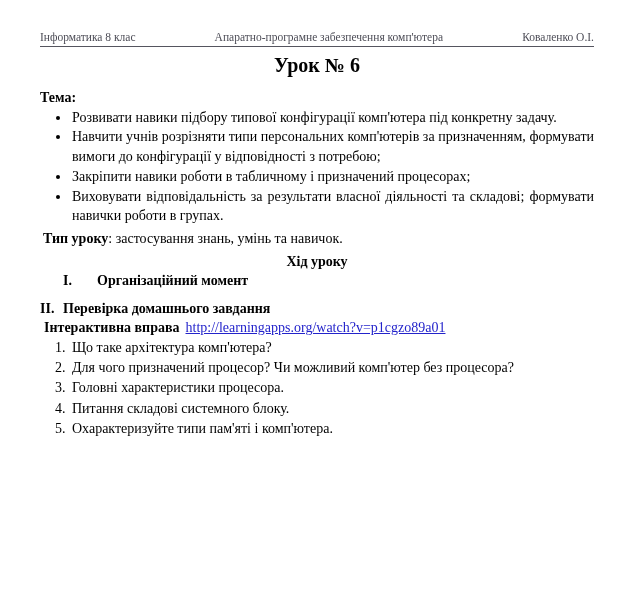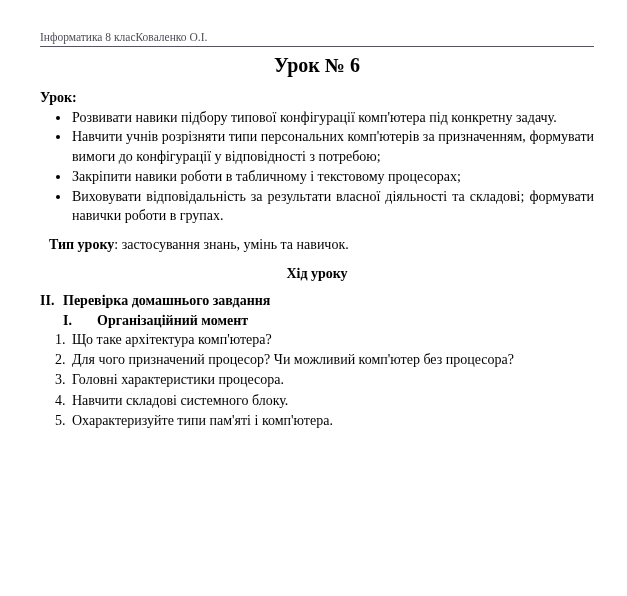--- a/index.html
+++ b/index.html
@@ -43,21 +43,21 @@
     line-height: 19.5px;
   }
   ul.bullets {
     margin: 0;
     padding-left: 31px;
     text-align: justify;
     line-height: 19.8px;
   }
   ul.bullets li { padding-left: 1px; }
 
-  .lesson-type { margin: 9px; line-height: 19.5px; }
+  .lesson-type { margin: 3px; line-height: 19.5px; }
   .lesson-type b { font-weight: bold; }
 
   .center-heading {
     margin-top: 0;
     text-align: center;
     font-weight: bold;
     line-height: 19.5px;
   }
   .section-line { margin: 0; font-weight: bold; line-height: 19.5px; }
   .section-one  { padding-left: 23px; }
@@ -106,50 +106,52 @@
   }
   ol.questions li { padding-left: 3px; }
 </style>
 </head>
 <body>
 
 <div class="page">
 
   <div class="running-header">
     <span class="rh-left">Інформатика 8 клас</span>
+    <span class="rh-center">Апаратно-програмне забезпечення комп'ютера</span>
     <span class="rh-right">Коваленко О.І.</span>
   </div>
 
   <div class="title-block">
     <div>Урок № 6</div>
   </div>
 
-  <p class="meta-label">Урок:</p>
+  <p class="meta-label">Тема:</p>
 
   <ul class="bullets">
     <li>Розвивати навики підбору типової конфігурації комп'ютера під конкретну задачу.</li>
     <li>Навчити учнів розрізняти типи персональних комп'ютерів за призначенням, формувати вимоги до конфігурації у відповідності з потребою;</li>
-    <li>Закріпити навики роботи в табличному і текстовому процесорах;</li>
+    <li>Закріпити навики роботи в табличному і призначений процесорах;</li>
     <li>Виховувати відповідальність за результати власної діяльності та складові; формувати навички роботи в групах.</li>
   </ul>
 
   <p class="lesson-type"><b>Тип уроку</b><span>: застосування знань, умінь та навичок.</span></p>
 
   <div class="center-heading">Хід уроку</div>
 
+  <p class="section-line section-one"><span class="sec-num-wide">I.</span><span>Організаційний момент</span></p>
+
   <p class="section-line section-two"><span class="sec-num-narrow">II.</span><span>Перевірка домашнього завдання</span></p>
-
-  <p class="section-line section-one"><span class="sec-num-wide">I.</span><span>Організаційний момент</span></p>
 
 
 
+  <p class="interactive-line"><b>Інтерактивна вправа</b><a class="doc-link" href="#">http://learningapps.org/watch?v=p1cgzo89a01</a></p>
 
 
   <ol class="questions">
     <li>Що таке архітектура комп'ютера?</li>
     <li>Для чого призначений процесор? Чи можливий комп'ютер без процесора?</li>
     <li>Головні характеристики процесора.</li>
-    <li>Навчити складові системного блоку.</li>
+    <li>Питання складові системного блоку.</li>
     <li>Охарактеризуйте типи пам'яті і комп'ютера.</li>
 
   </ol>
 
 </div>
 
 </body></html>

